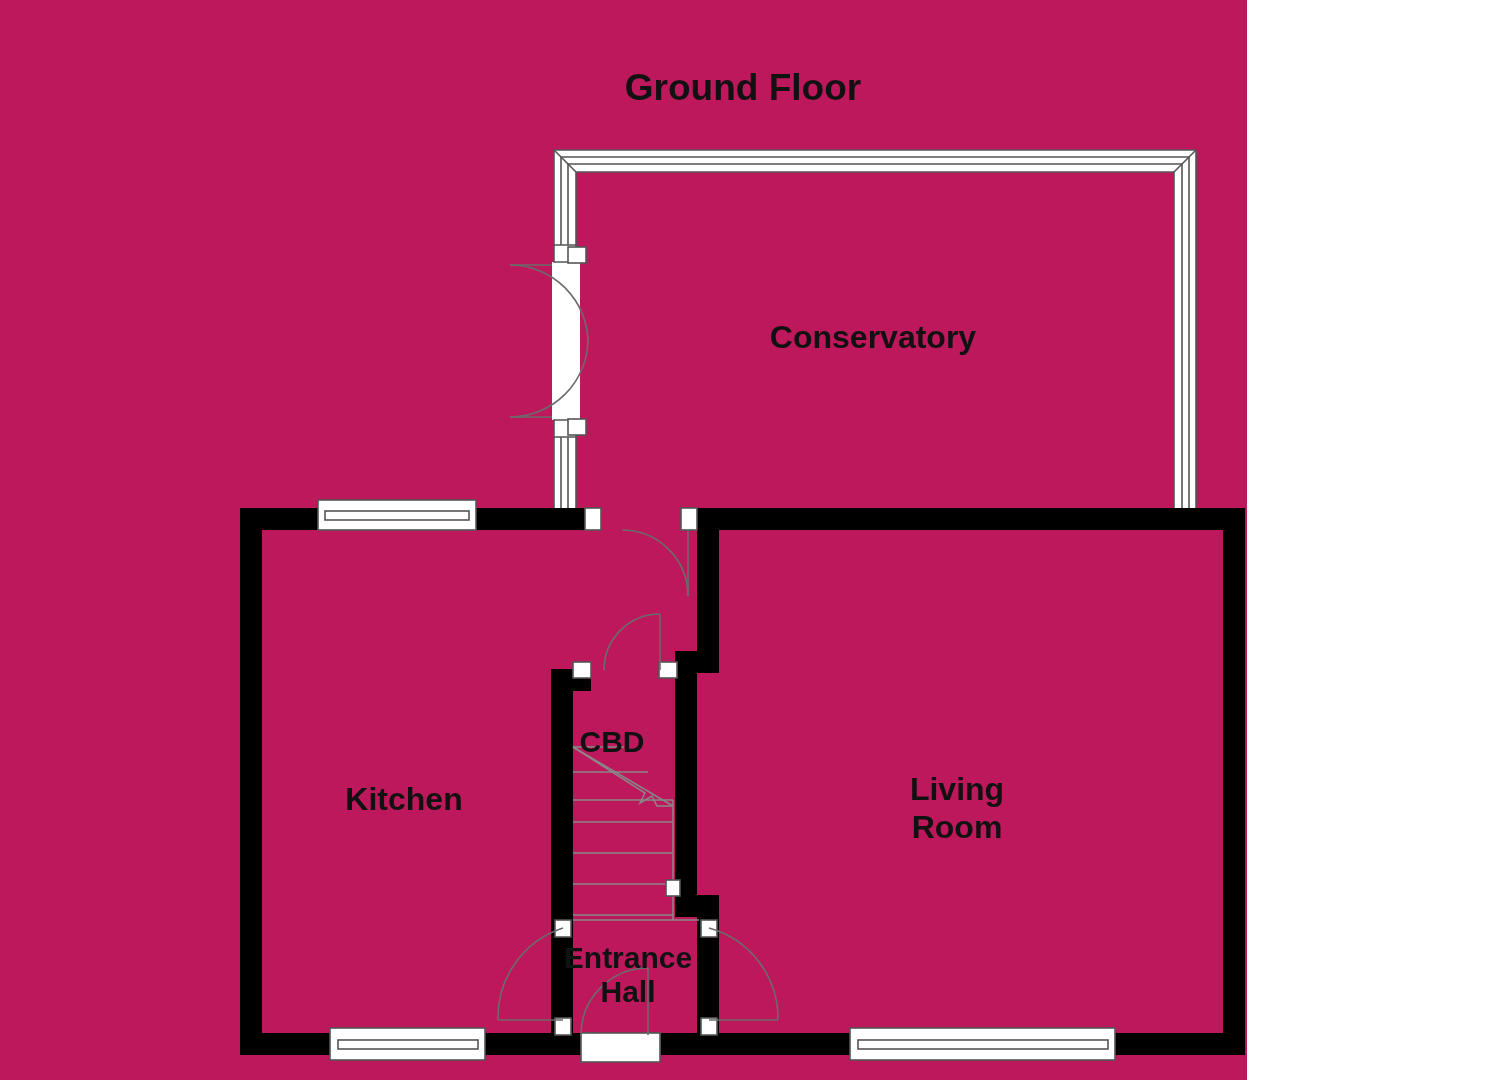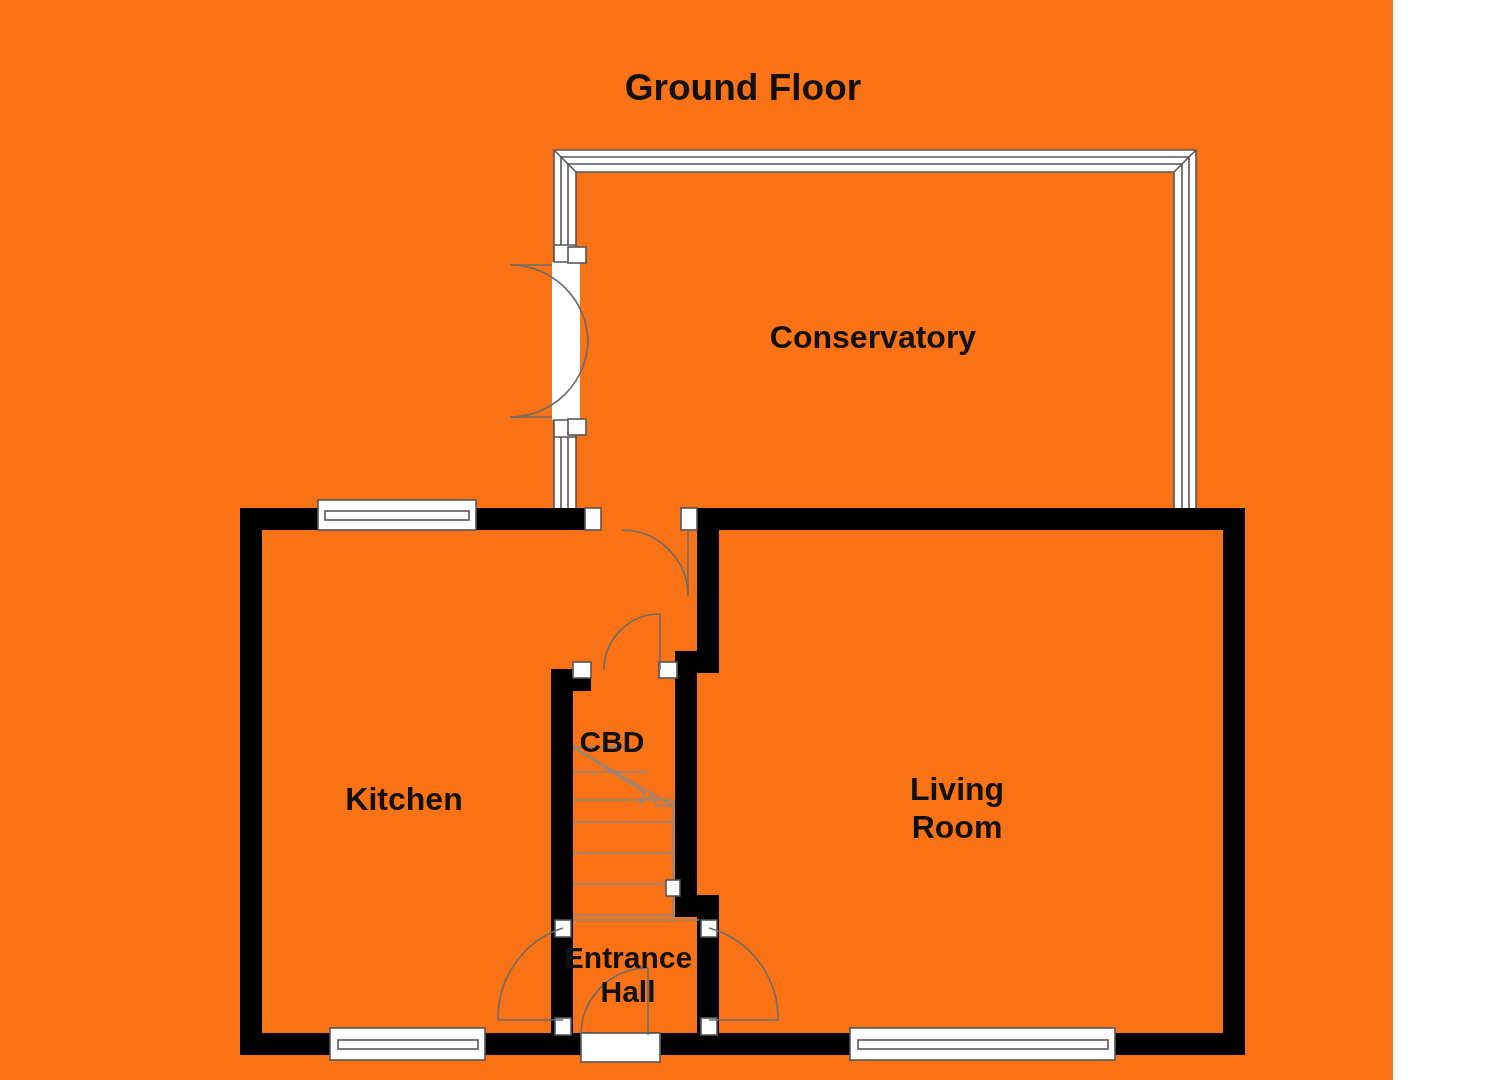--- a/index.html
+++ b/index.html
@@ -8,23 +8,23 @@
     background: #ffffff;
   }
   body {
     width: 1485px;
     height: 1080px;
     overflow: hidden;
     font-family: "Liberation Sans", sans-serif;
   }
   #plan-root {
     position: relative;
-    width: 1393px;
+    width: 1247px;
     height: 1080px;
-    background: #f97316;
+    background: #be185d;
   }
   #floorplan-svg {
     position: absolute;
     left: 0;
     top: 0;
     width: 1485px;
     height: 1080px;
     display: block;
   }
   .plan-title {

